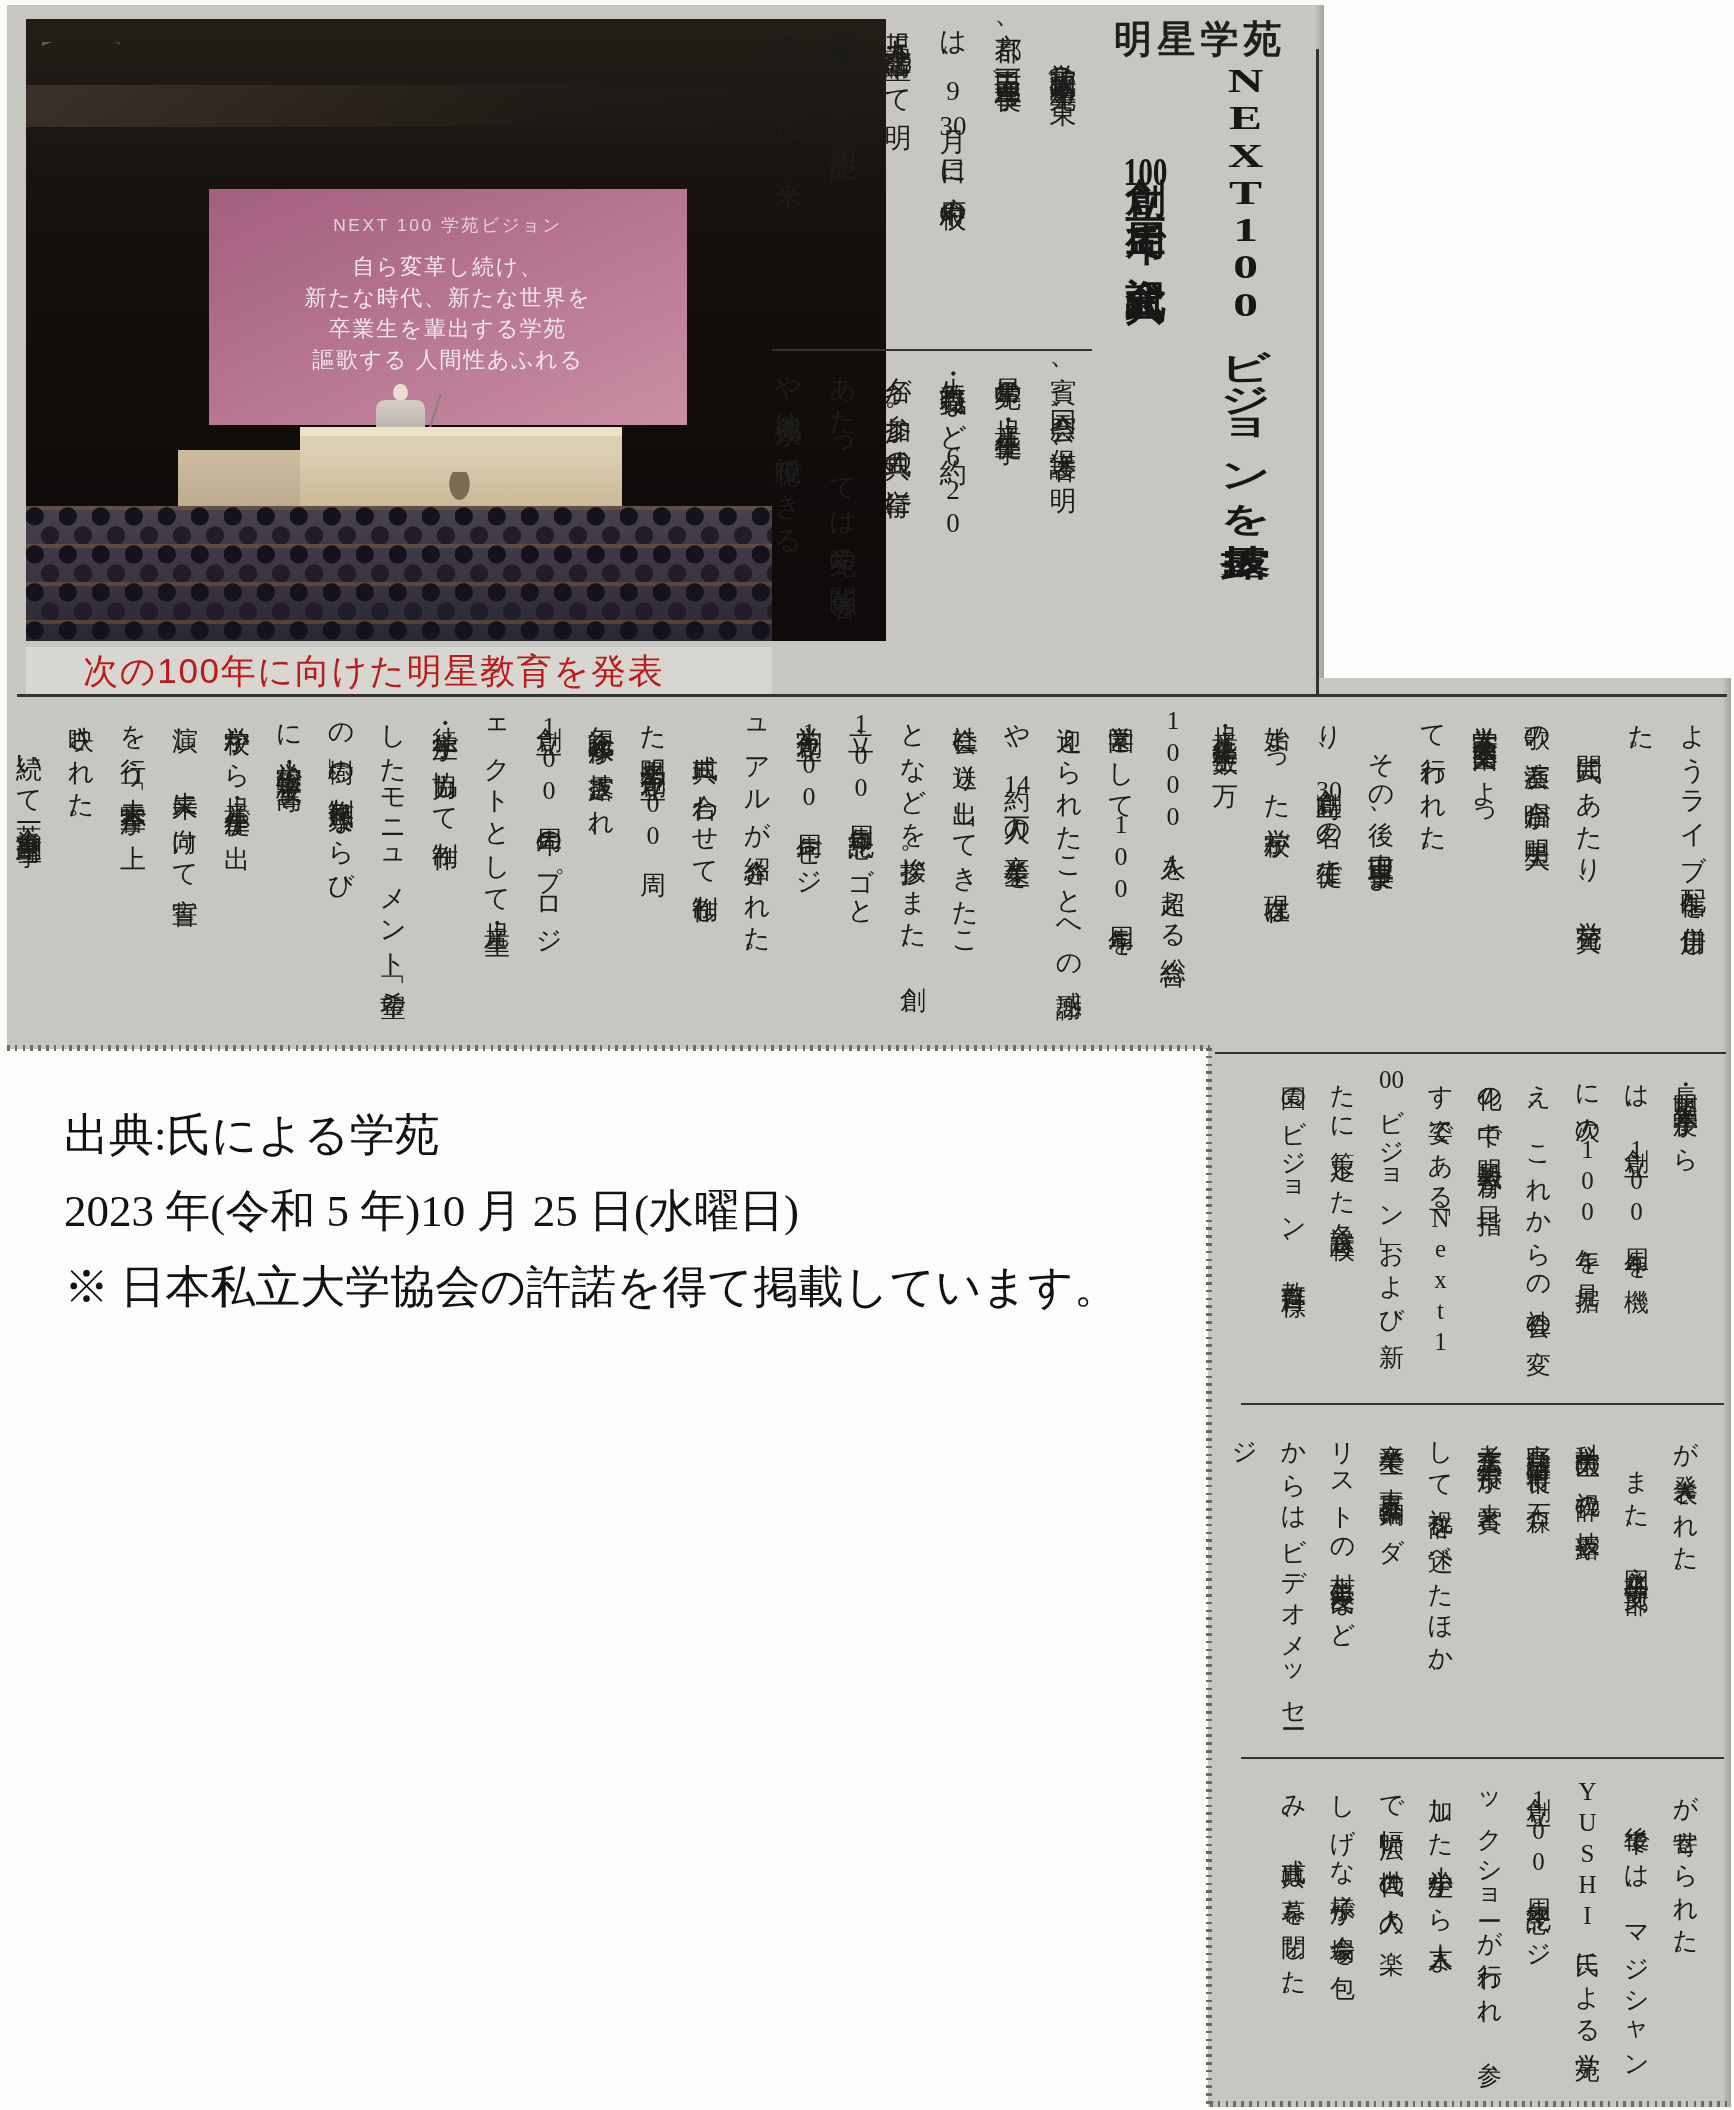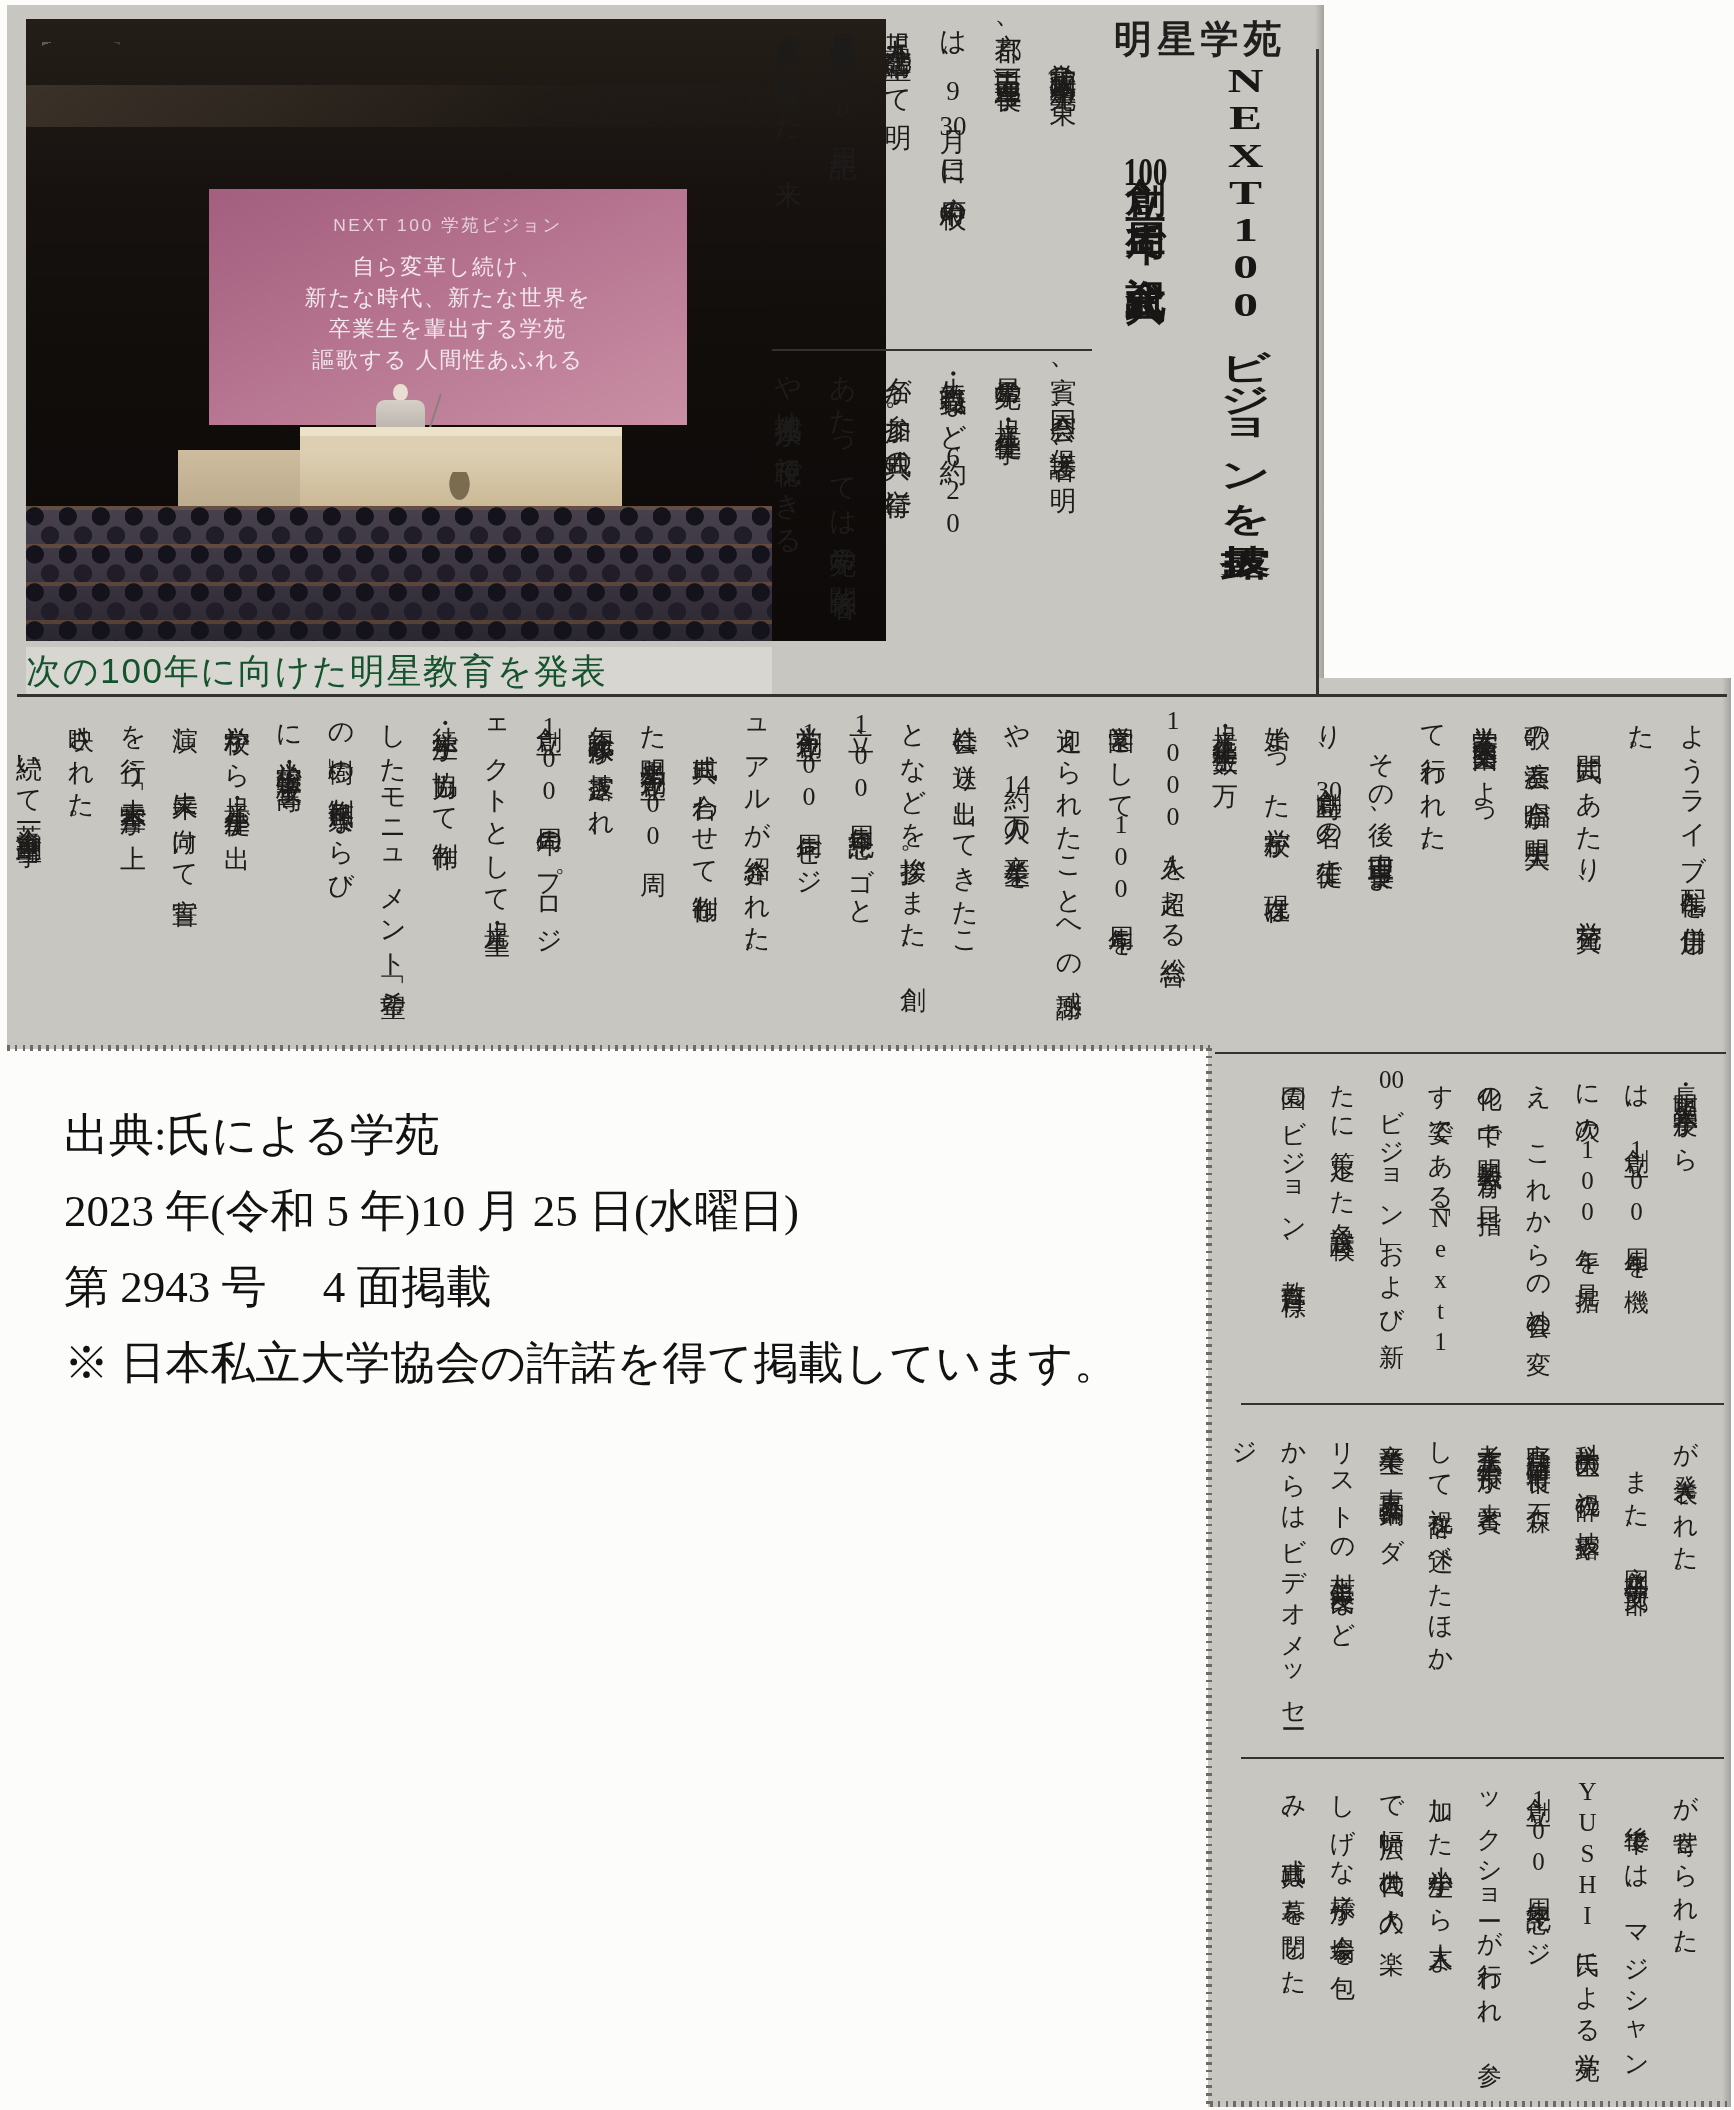--- a/index.html
+++ b/index.html
@@ -43,21 +43,21 @@
   .glow{position:absolute;left:287px;top:469px;width:365px;height:104px;background:radial-gradient(ellipse at 50% 60%,rgba(235,165,85,.30) 0 40%,rgba(0,0,0,0) 72%);}
   .photographer{position:absolute;left:228px;top:506px;width:22.6px;height:64px;border-radius:7px 7px 0 0;background:#0c0a09;}
   .audience{position:absolute;left:0;top:487px;width:746px;height:136px;
       background:
       radial-gradient(circle at 8.7px 10.4px,#14121a 0 8.7px,rgba(0,0,0,0) 9.6px),
       radial-gradient(circle at 24px 29.5px,#211d28 0 8.7px,rgba(0,0,0,0) 9.6px),
       repeating-linear-gradient(180deg,rgba(150,100,55,.38) 0 4.3px,rgba(0,0,0,0) 4.3px 38px),
       linear-gradient(180deg,#46414c 0%,#39343f 55%,#2b2731 100%);
       background-size:33px 38px,33px 38px,auto,auto;}
   
-  .caption{position:absolute;left:26px;top:647px;width:746px;height:47px;background:#d8d6d0;color:#14532d;font-family:"Liberation Sans",sans-serif;font-size:35px;letter-spacing:1.7px;line-height:47px;box-sizing:border-box;white-space:nowrap;}
+  .caption{position:absolute;left:26px;top:647px;width:746px;height:47px;background:#d8d6d0;color:#b91c1c;font-family:"Liberation Sans",sans-serif;font-size:35px;letter-spacing:1.7px;line-height:47px;padding-left:57px;box-sizing:border-box;white-space:nowrap;}
   
   .cite{position:absolute;left:64px;top:1097px;width:1025px;color:#121212;}
   .cite .cite-line{font-size:45px;line-height:76px;white-space:nowrap;}
 </style>
 </head>
 <body>
 
 <div class="paper shade-r" style="left:7px;top:5.2px;width:1317px;height:1044px;"></div>
 <div class="paper shade-r" style="left:1208px;top:678px;width:523px;height:1429px;"></div>
 
@@ -185,16 +185,15 @@
     <div class="vcol">ックショーが行われ、参</div>
     <div class="vcol">加した小学生から大人ま</div>
     <div class="vcol">で幅広い世代の人々の楽</div>
     <div class="vcol">しげな様子が会場を包</div>
     <div class="vcol">み、式典は幕を閉じた。</div>
   </div>
 
 <div class="cite">
   <div class="cite-line">出典:氏による学苑</div>
   <div class="cite-line">2023 年(令和 5 年)10 月 25 日(水曜日)</div>
-  <div class="cite-line">第 2943 号　 4 面掲載</div>
   <div class="cite-line">※ 日本私立大学協会の許諾を得て掲載しています。</div>
 </div>
 
 
 </body></html>

